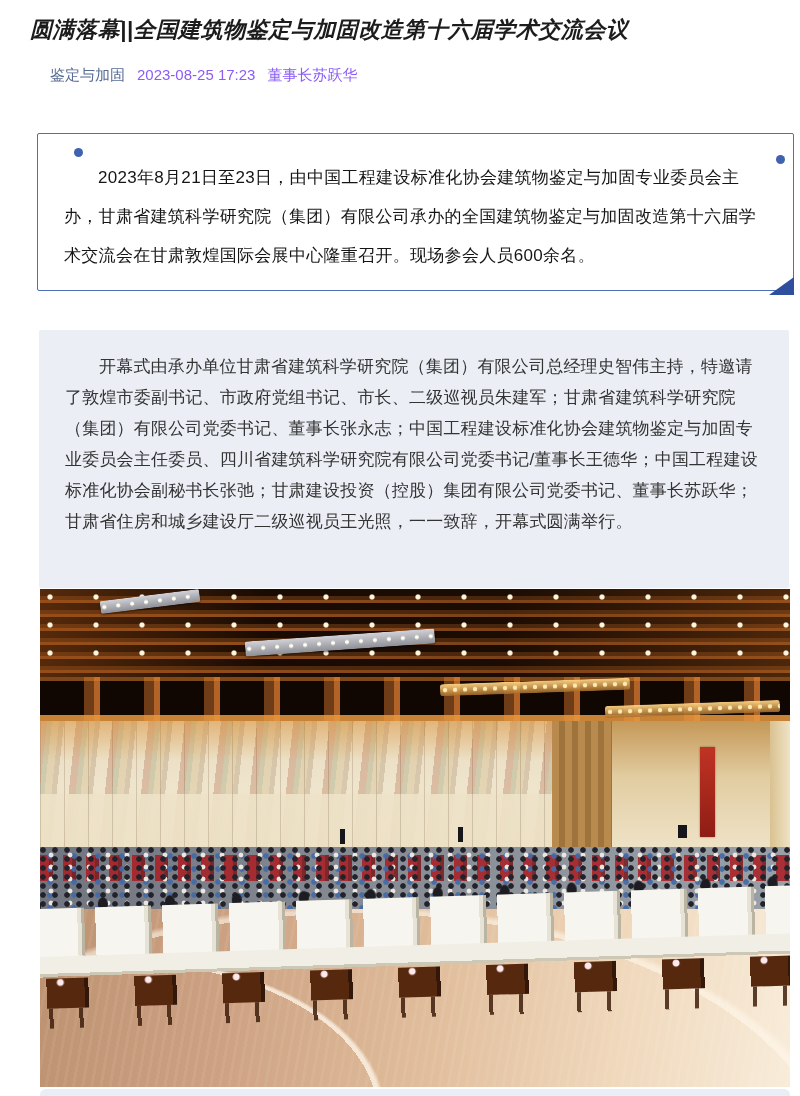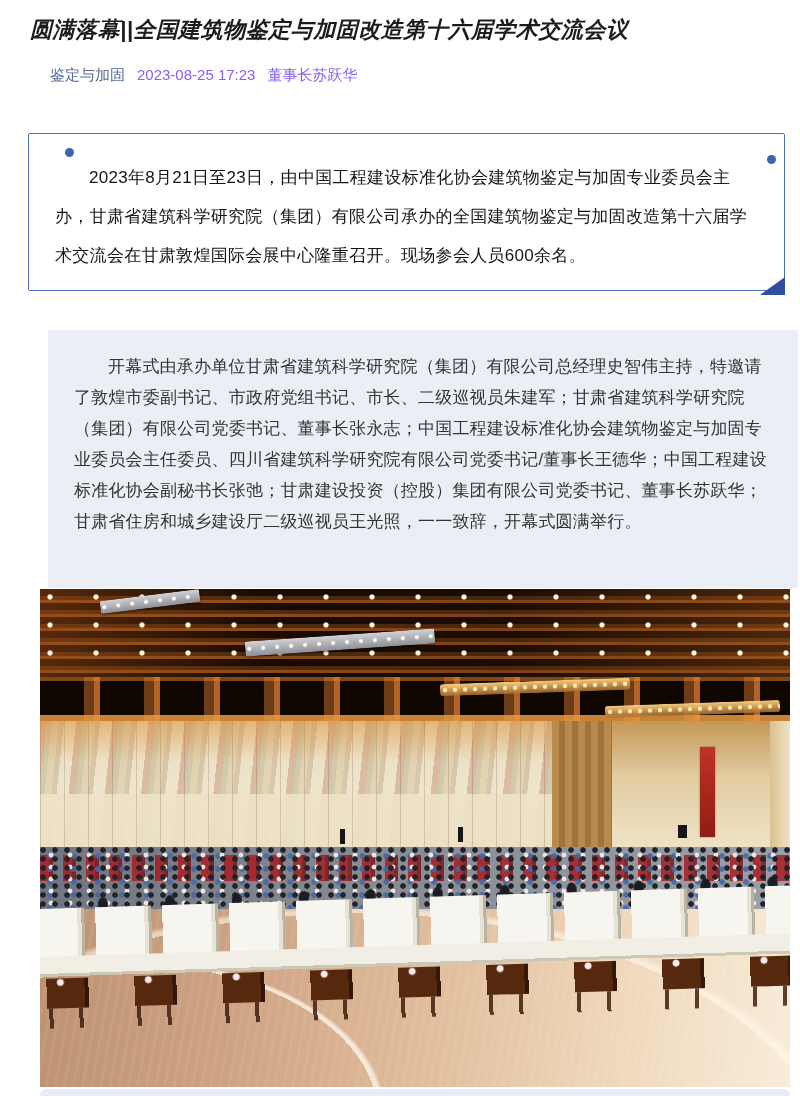--- a/index.html
+++ b/index.html
@@ -8,32 +8,32 @@
   .page{position:absolute;inset:0;background:#fff;}
 
   
   .title{position:absolute;left:30px;top:14px;width:745px;margin:0;
          font-size:22px;line-height:31px;font-weight:700;color:#1c1c1c;letter-spacing:.5px;font-style:italic;}
   .byline{position:absolute;left:30px;top:66px;font-size:15px;display:flex;gap:12px;align-items:baseline;margin-left:20px;}
   .byline .account{color:#576b95;text-decoration:none;cursor:pointer;}
   .byline .meta{color:#8b5cf6;}
 
   
-  .quote-box{position:absolute;left:28px;top:133px;width:757px;height:158px;
+  .quote-box{position:absolute;left:37px;top:133px;width:757px;height:158px;
              box-sizing:border-box;border:1px solid #4e6fbb;border-radius:2px;background:#fff;}
   .quote-box p{margin:0;padding:24px 20px 0 26px;font-size:17px;line-height:39px;
                color:#151515;text-indent:2em;letter-spacing:.3px;}
   .qdot{position:absolute;width:9px;height:9px;border-radius:50%;background:#3f63ae;}
   .qdot.l{left:36px;top:14px;}
   .qdot.r{right:8px;top:21px;}
   .qcorner{position:absolute;right:-1px;bottom:-5px;width:25px;height:18px;background:#2e4f9e;
            clip-path:polygon(100% 0,100% 100%,0 100%);}
 
   
-  .panel{position:absolute;left:48px;top:330px;width:750px;height:258px;box-sizing:border-box;
+  .panel{position:absolute;left:39px;top:330px;width:750px;height:258px;box-sizing:border-box;
          background:#ebeef5;border-radius:2px;padding:21px 26px;}
   .panel p{margin:0;font-size:17px;line-height:31px;color:#333;text-indent:2em;letter-spacing:.2px;}
 
   
   .photo{position:absolute;left:40px;top:589px;width:750px;height:498px;overflow:hidden;
          background:#caa184;cursor:pointer;}
   .photo *{position:absolute;}
   .ph-ceiling{left:0;top:0;width:100%;height:88px;
     background-image:
       radial-gradient(circle 2px at 10px 8px,#fff6dd 0 2px,rgba(255,255,255,0) 3.2px),

